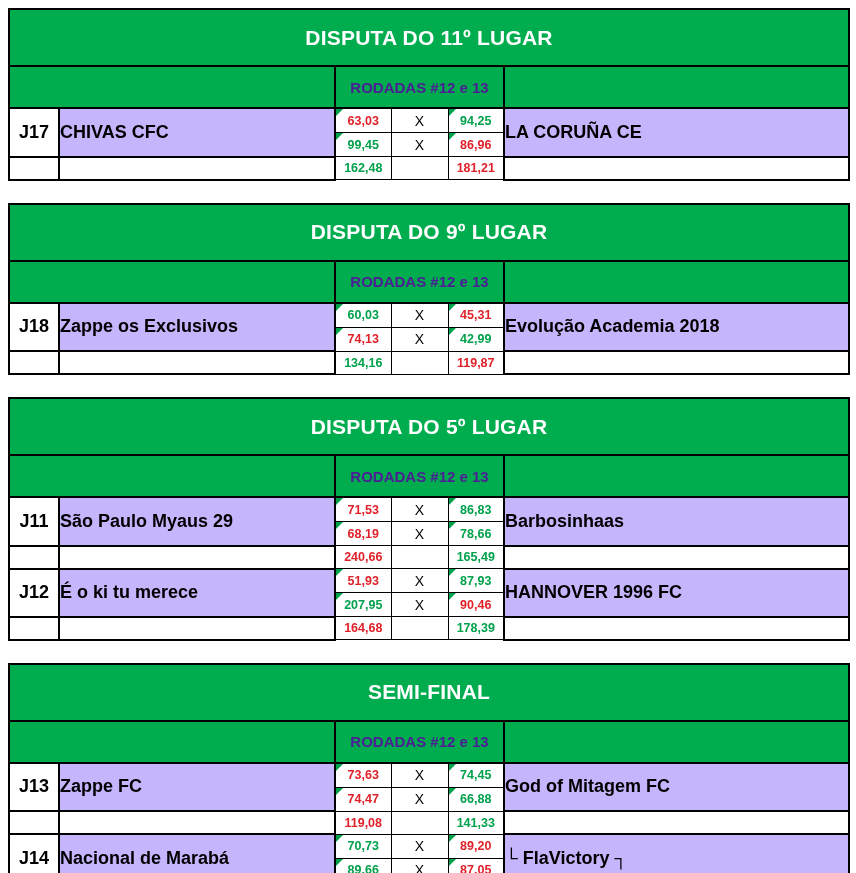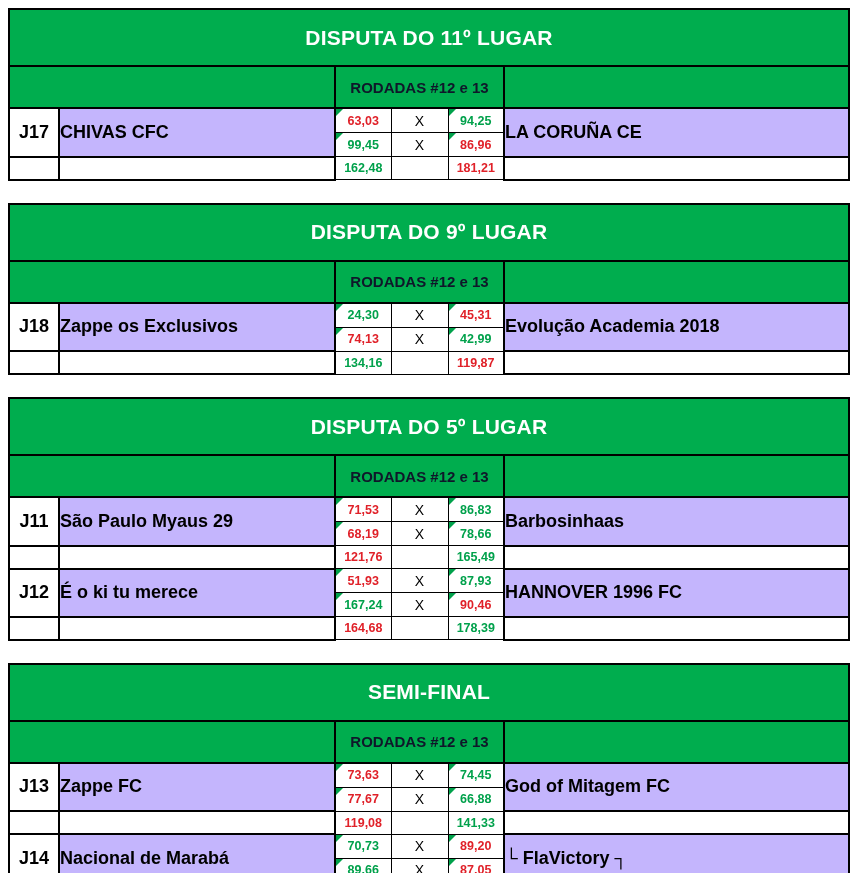--- a/index.html
+++ b/index.html
@@ -51,21 +51,21 @@
     font-stretch: condensed;
   }
 
   
   .hdr-cell {
     background: #00ad4e;
     height: 40px;
   }
   .hdr-mid {
     background: #00ad4e;
-    color: #0f172a;
+    color: #4c1d95;
     font-size: 15px;
     font-weight: bold;
     text-align: center;
     height: 40px;
   }
 
   
   .jcode {
     text-align: center;
     font-size: 18px;
@@ -193,21 +193,21 @@
           <td class="title-cell" colspan="6">DISPUTA DO 9º LUGAR</td>
         </tr>
         <tr class="row-hdr">
           <td class="hdr-cell" colspan="2"></td>
           <td class="hdr-mid" colspan="3">RODADAS #12 e 13</td>
           <td class="hdr-cell"></td>
         </tr>
         <tr class="row-main">
           <td class="jcode" rowspan="2">J18</td>
           <td class="team" rowspan="2">Zappe os Exclusivos</td>
-          <td class="score pos marked">24,30</td>
+          <td class="score pos marked">60,03</td>
           <td class="xcell">X</td>
           <td class="score neg marked">45,31</td>
           <td class="team" rowspan="2">Evolução Academia 2018</td>
         </tr>
         <tr class="row-main">
           <td class="score neg marked">74,13</td>
           <td class="xcell">X</td>
           <td class="score pos marked">42,99</td>
         </tr>
         <tr class="row-tot">
@@ -248,35 +248,35 @@
           <td class="team" rowspan="2">Barbosinhaas</td>
         </tr>
         <tr class="row-main">
           <td class="score neg marked">68,19</td>
           <td class="xcell">X</td>
           <td class="score pos marked">78,66</td>
         </tr>
         <tr class="row-tot">
           <td class="emptycell"></td>
           <td class="emptycell"></td>
-          <td class="score neg">121,76</td>
+          <td class="score neg">240,66</td>
           <td class="blankcell"></td>
           <td class="score pos">165,49</td>
           <td class="emptycell"></td>
         </tr>
         <tr class="row-main">
           <td class="jcode" rowspan="2">J12</td>
           <td class="team" rowspan="2">É o ki tu merece</td>
           <td class="score neg marked">51,93</td>
           <td class="xcell">X</td>
           <td class="score pos marked">87,93</td>
           <td class="team" rowspan="2">HANNOVER 1996 FC</td>
         </tr>
         <tr class="row-main">
-          <td class="score pos marked">167,24</td>
+          <td class="score pos marked">207,95</td>
           <td class="xcell">X</td>
           <td class="score neg marked">90,46</td>
         </tr>
         <tr class="row-tot">
           <td class="emptycell"></td>
           <td class="emptycell"></td>
           <td class="score neg">164,68</td>
           <td class="blankcell"></td>
           <td class="score pos">178,39</td>
           <td class="emptycell"></td>
@@ -304,21 +304,21 @@
         </tr>
         <tr class="row-main">
           <td class="jcode" rowspan="2">J13</td>
           <td class="team" rowspan="2">Zappe FC</td>
           <td class="score neg marked">73,63</td>
           <td class="xcell">X</td>
           <td class="score pos marked">74,45</td>
           <td class="team" rowspan="2">God of Mitagem FC</td>
         </tr>
         <tr class="row-main">
-          <td class="score neg marked">77,67</td>
+          <td class="score neg marked">74,47</td>
           <td class="xcell">X</td>
           <td class="score pos marked">66,88</td>
         </tr>
         <tr class="row-tot">
           <td class="emptycell"></td>
           <td class="emptycell"></td>
           <td class="score neg">119,08</td>
           <td class="blankcell"></td>
           <td class="score pos">141,33</td>
           <td class="emptycell"></td>

